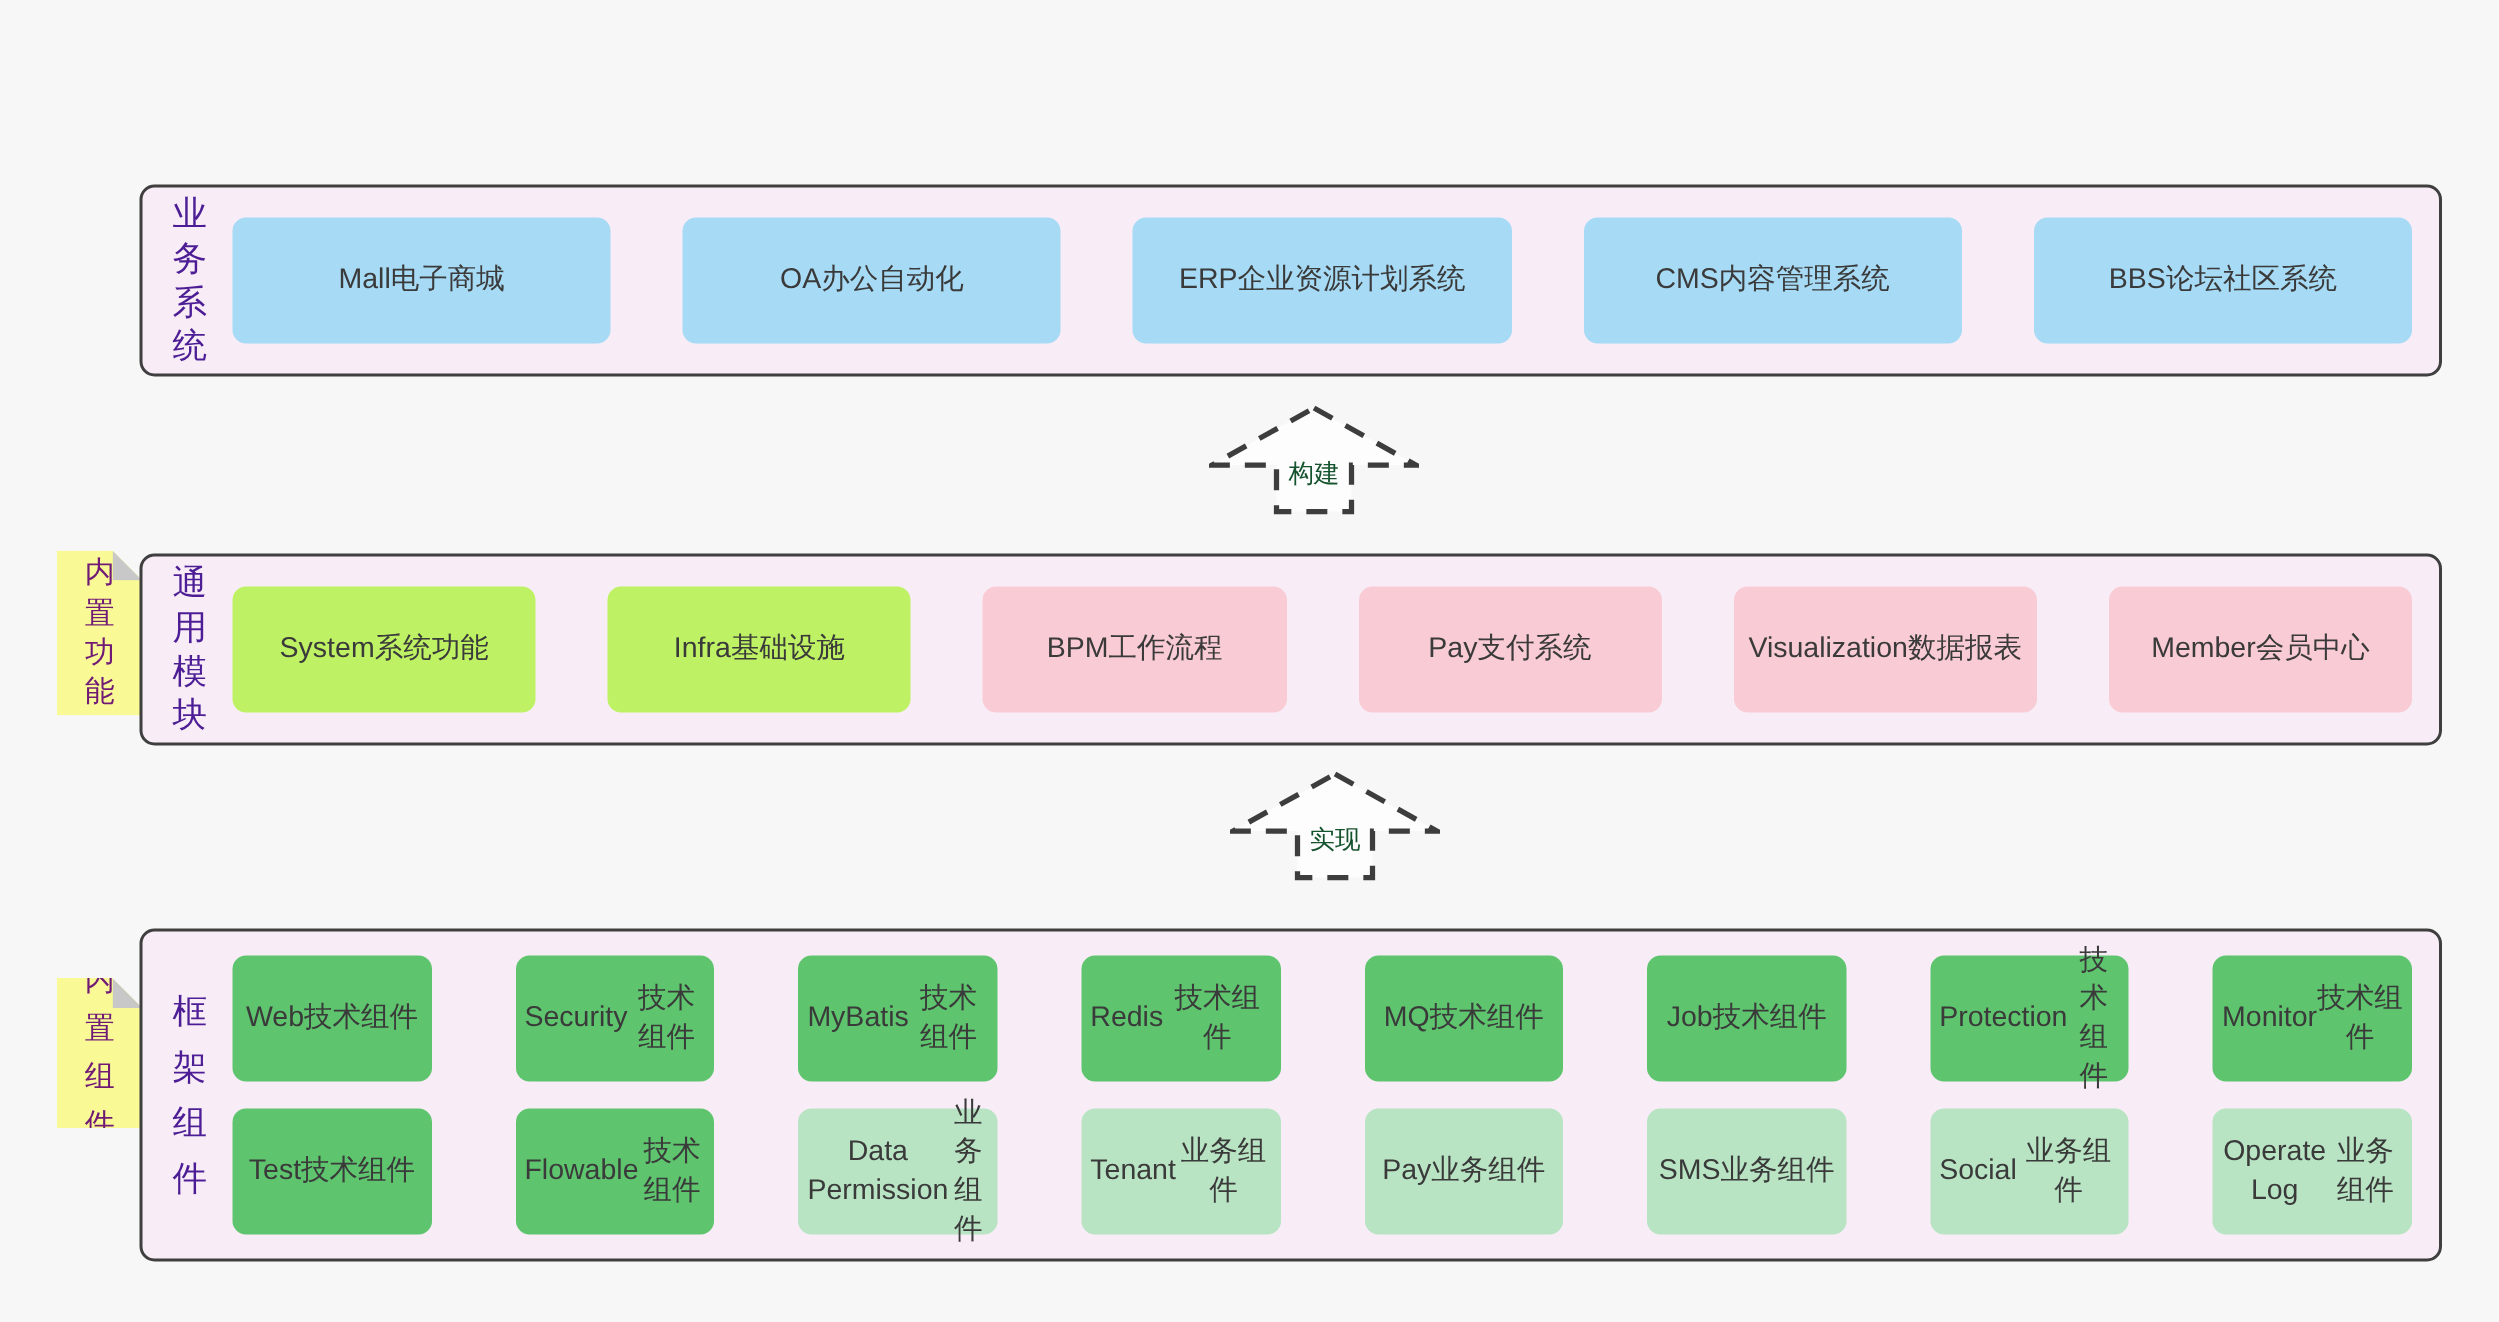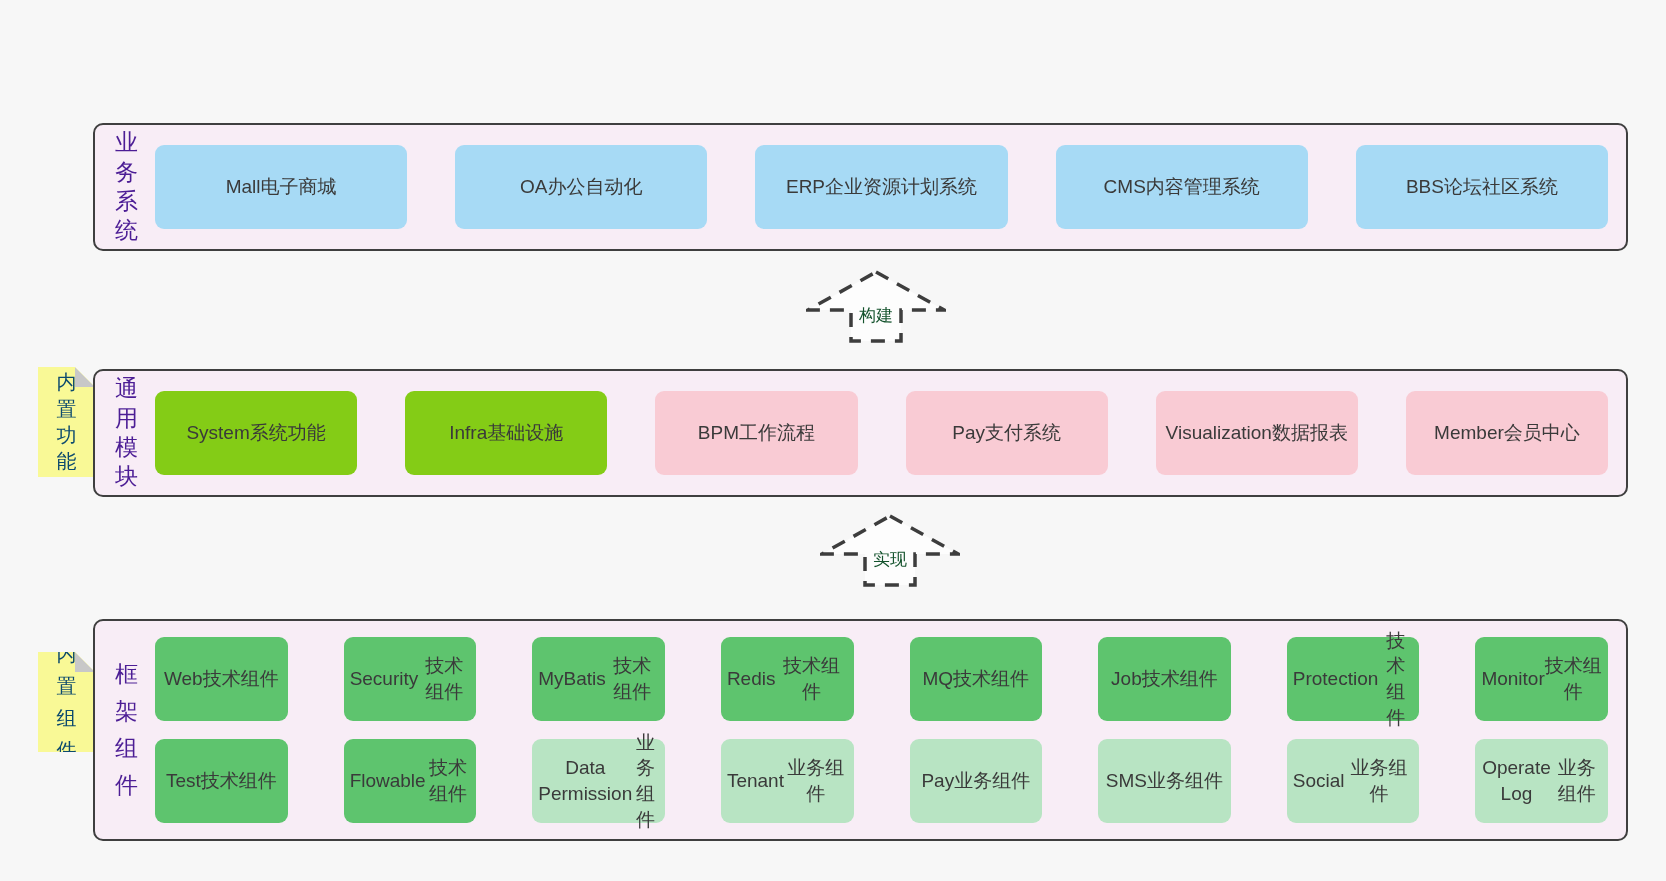--- a/index.html
+++ b/index.html
@@ -69,21 +69,21 @@
     flex-direction:row;
     justify-content:center;
     align-items:center;
     text-align:center;
     font-size:19px;
     line-height:1.35;
     padding:2px 6px;
   }
   .box .t, .box .d { display:block; }
   .blue        { background:#a7daf5; }
-  .red         { background:#84cc16; }
+  .red         { background:#bef264; }
   .pink        { background:#f9cbd4; }
   .green-dark  { background:#5ec46e; }
   .green-light { background:#b8e4c3; }
 
   
   .sticky {
     position:absolute;
     background:#f9f996;
     z-index:1;
     clip-path:polygon(0 0, calc(100% - 20px) 0, 100% 20px, 100% 100%, 0 100%);
@@ -98,21 +98,21 @@
     background:#c8c8c8;
     clip-path:polygon(0 0, 100% 100%, 0 100%);
   }
   .sticky > span.txt {
     display:block;
     width:22px;
     font-size:20px;
     line-height:1.5;
     text-align:center;
     word-break:break-all;
-    color:#0c4a6e;
+    color:#701a75;
   }
   .sticky-modules   { left:38px; top:367px; width:57px; height:110px; }
   .sticky-modules > span.txt { line-height:1.32; }
   .sticky-framework { left:38px; top:652px; width:57px; height:100px; }
   .sticky-framework > span.txt { line-height:1.6; }
 
   
   .block-arrow {
     position:absolute;
     width:140px;

